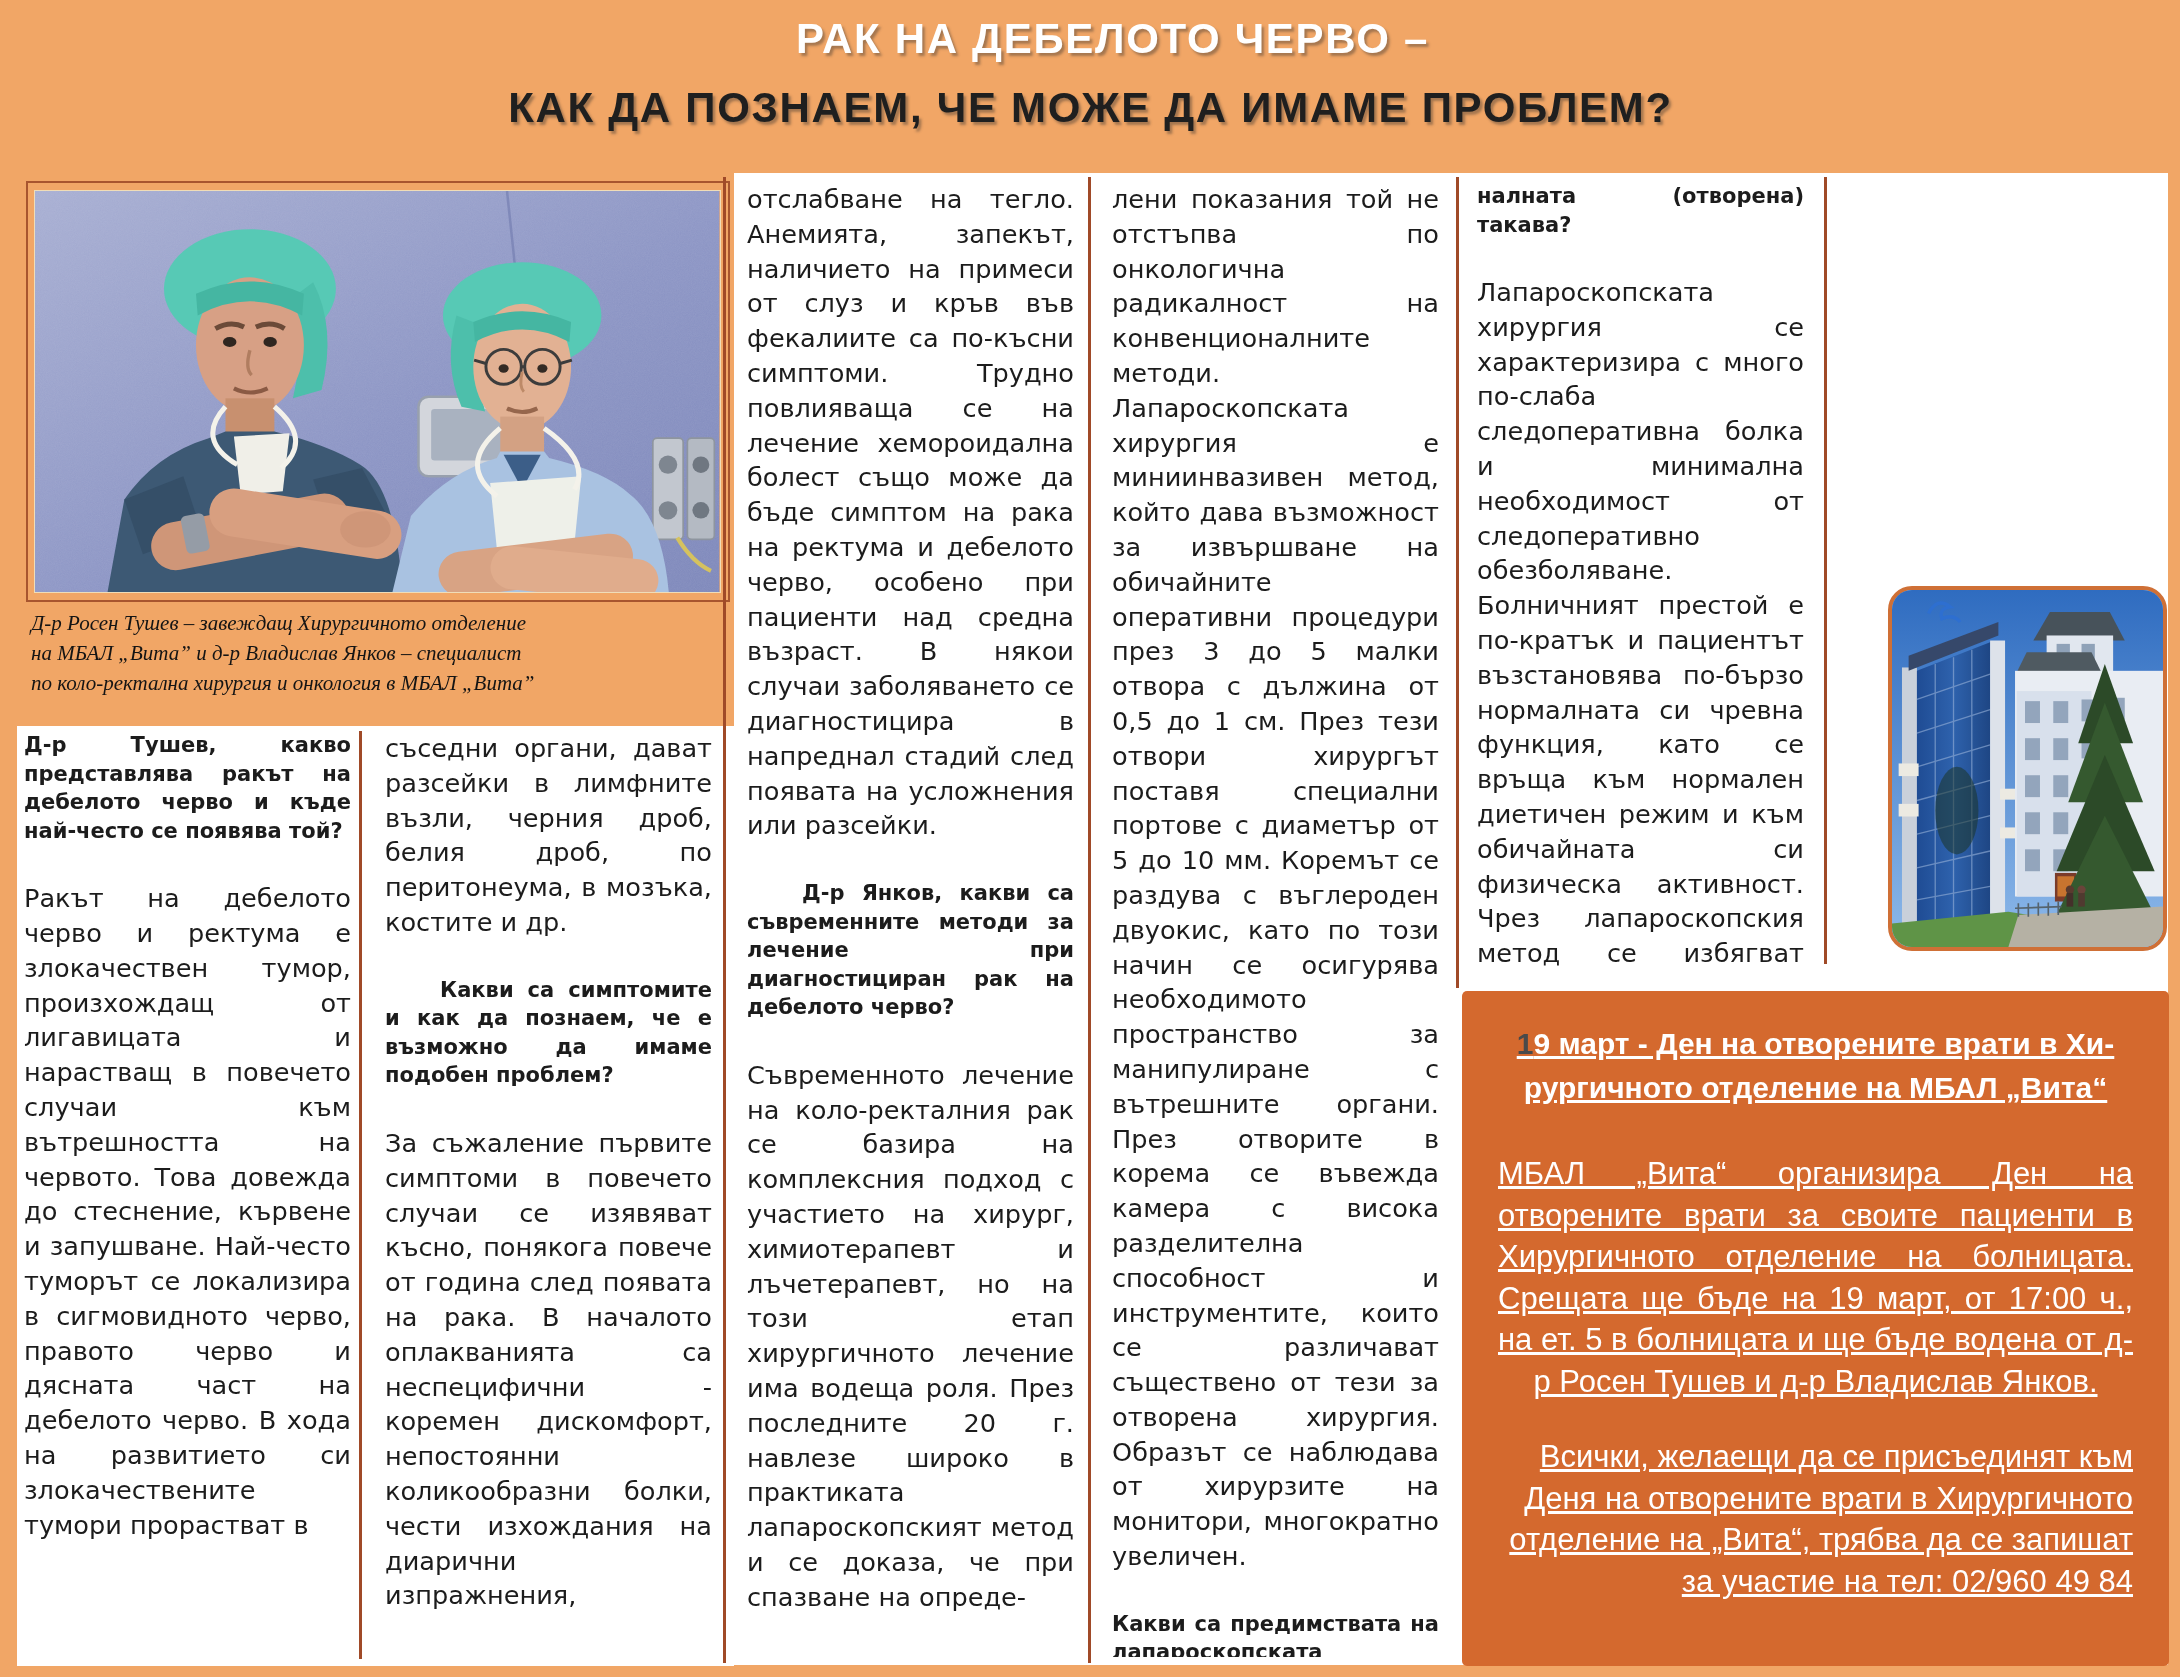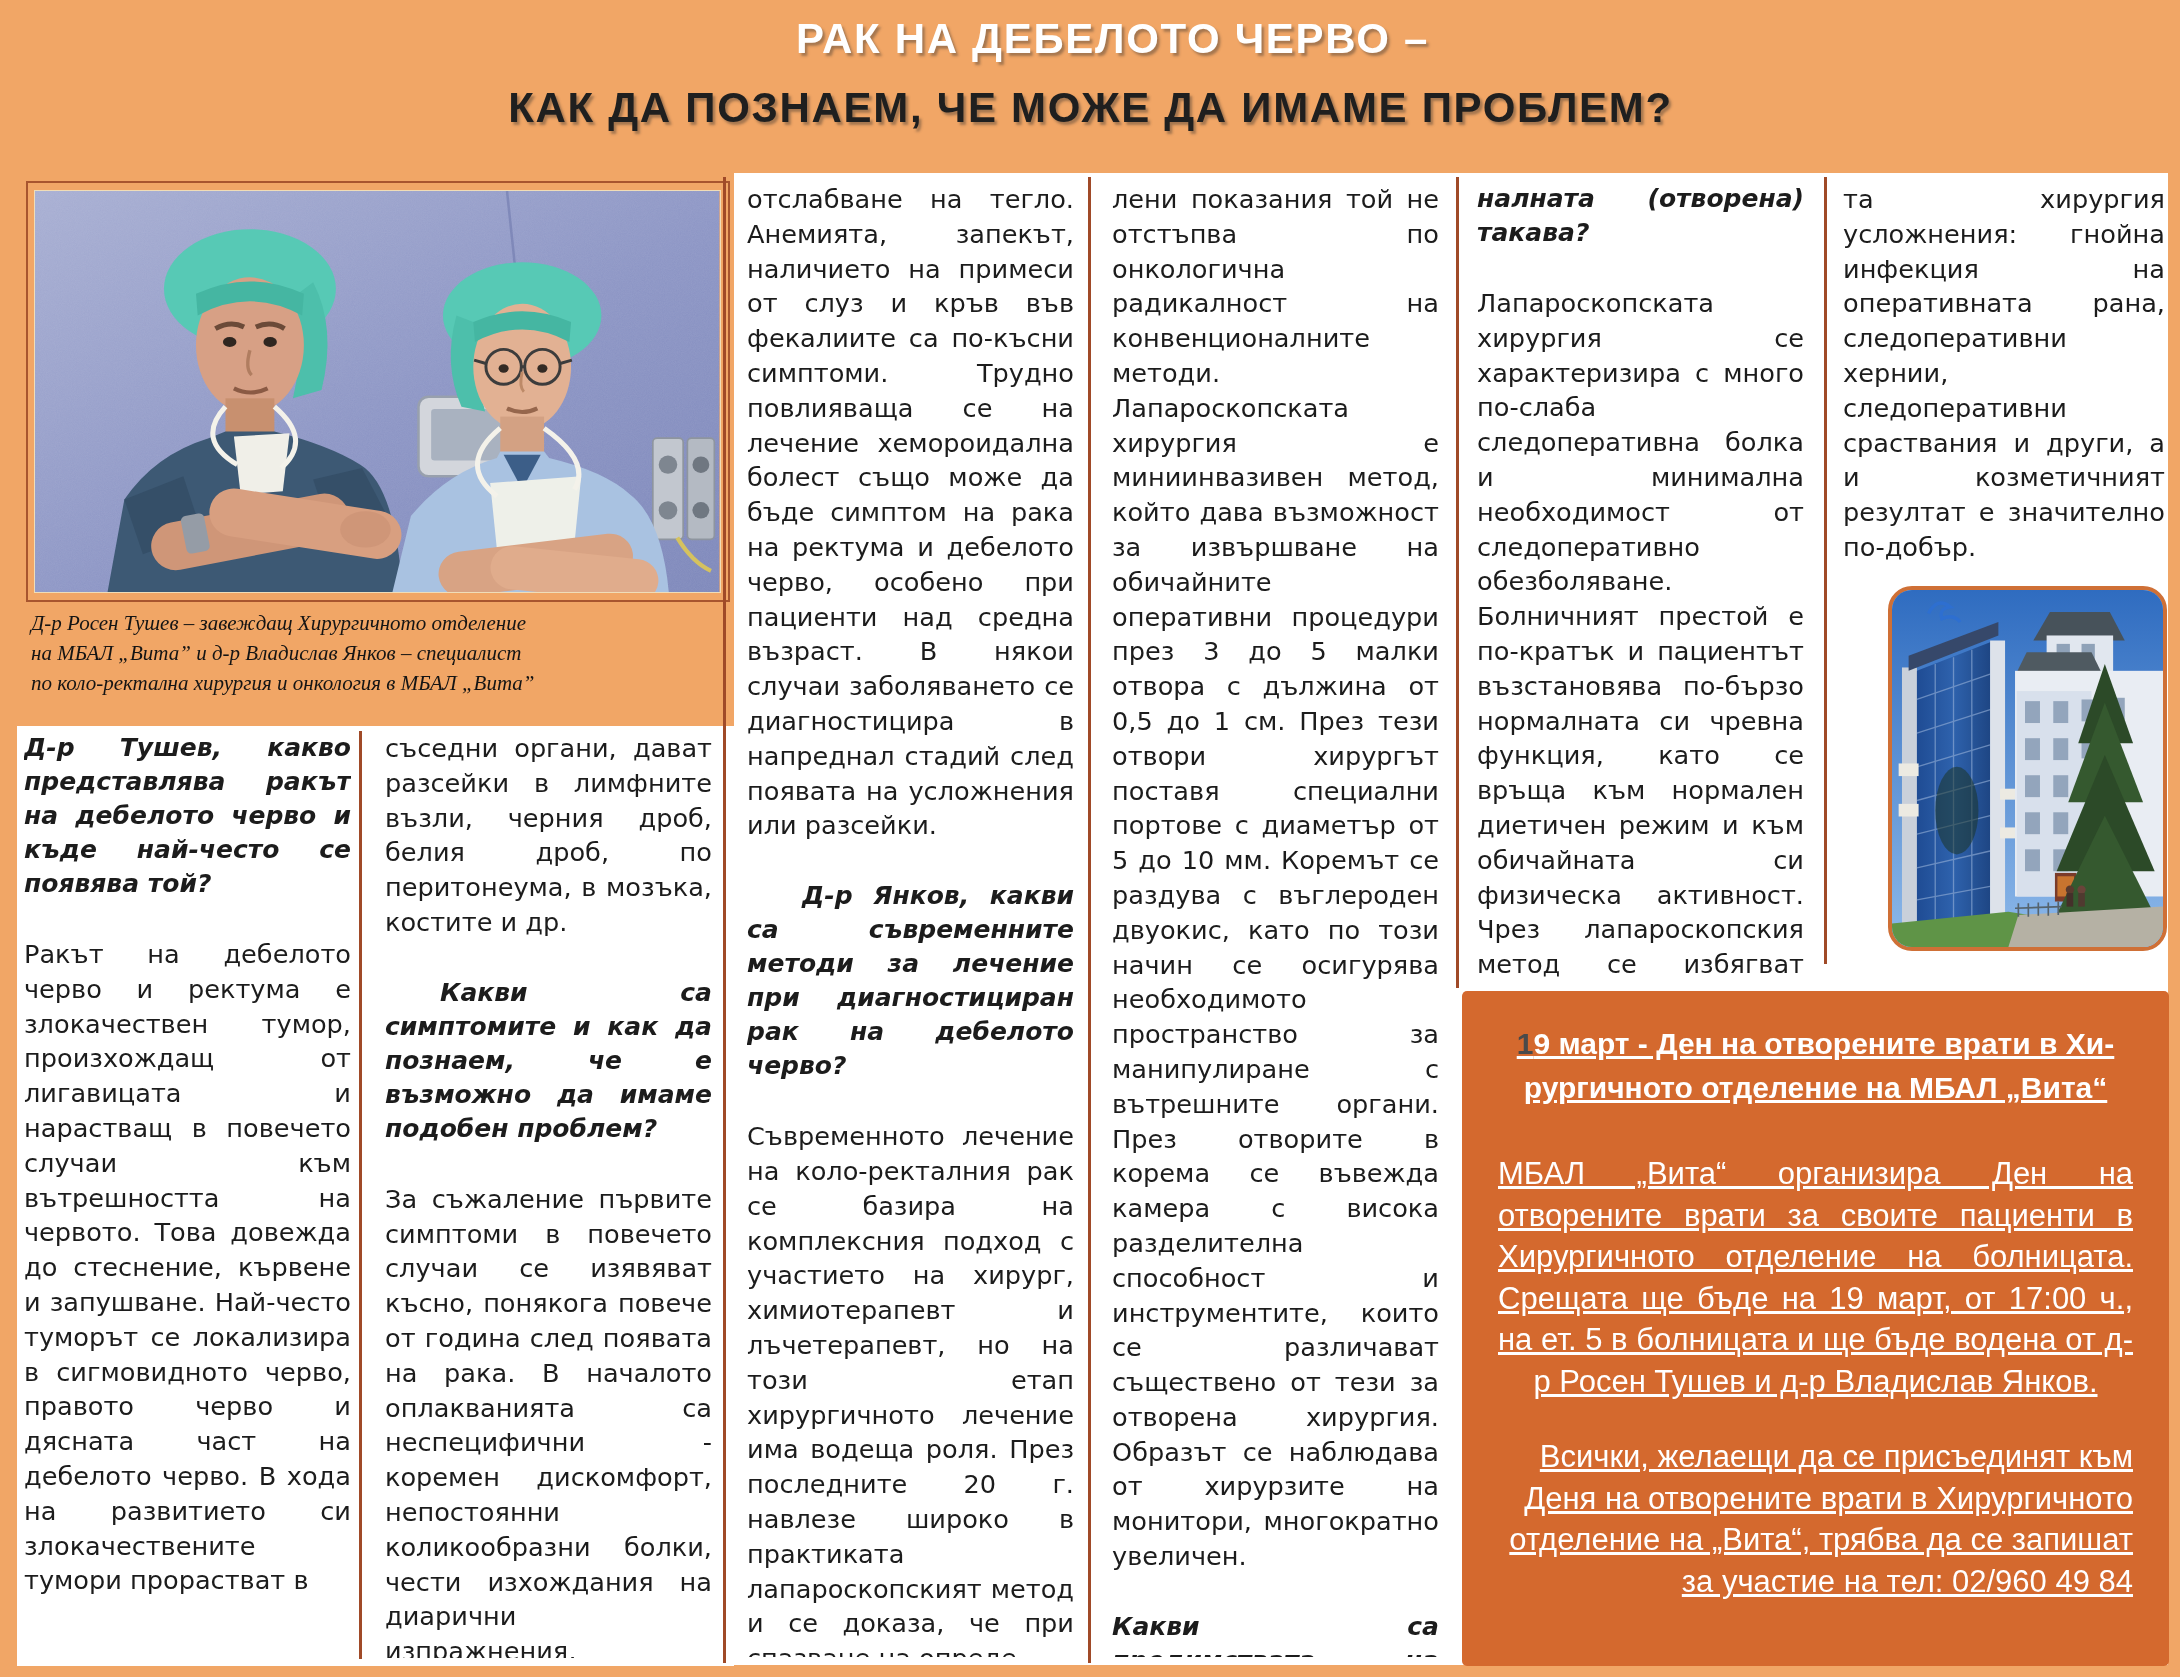--- a/index.html
+++ b/index.html
@@ -50,21 +50,21 @@
   .col{position:absolute;width:327px;overflow:hidden;text-align:justify;
        font-size:25.6px;line-height:1.36;}
   .col1{left:24px;top:731px;height:927px;}
   .col2{left:385px;top:731px;height:927px;}
   .col3{left:747px;top:182px;height:1475px;}
   .col4{left:1112px;top:182px;height:1475px;}
   .col5{left:1477px;top:182px;height:801px;}
   .col6{left:1843px;top:182px;width:322px;height:400px;}
   .p{margin:0;}
   .gap{margin-top:36px;}
-  .q{font-weight:bold;font-style:italic;font-size:25px;}
+  .q{font-weight:bold;font-size:21px;}
   .indent{text-indent:55px;}
   
   .divider{position:absolute;width:2.6px;background:var(--divider-line);}
   .d1{left:359px;top:731px;height:928px;}
   .d2{left:723px;top:177px;height:1486px;}
   .d3{left:1088px;top:177px;height:1486px;}
   .d4{left:1456px;top:177px;height:811px;}
   .d5{left:1824px;top:177px;height:787px;}
   
   .building{
@@ -215,23 +215,20 @@
     <p class="p">лени показания той не отстъпва по онкологична радикалност на конвенционалните методи.</p>
     <p class="p">Лапароскопската хирургия е миниинвазивен метод, който дава възможност за извършване на обичайните оперативни процедури през 3 до 5 малки отвора с дължина от 0,5 до 1 см. През тези отвори хирургът поставя специални портове с диаметър от 5 до 10 мм. Коремът се раздува с въглероден двуокис, като по този начин се осигурява необходимото пространство за манипулиране с вътрешните органи. През отворите в корема се въвежда камера с висока разделителна способност и инструментите, които се различават съществено от тези за отворена хирургия. Образът се наблюдава от хирурзите на монитори, многократно увеличен.</p>
     <p class="p q gap">Какви са предимствата на лапароскопската операция спрямо конвенцио-</p>
   </div>
 
   <div class="col col5">
     <p class="p q">налната (отворена) такава?</p>
     <p class="p gap">Лапароскопската хирургия се характеризира с много по-слаба следоперативна болка и минимална необходимост от следоперативно обезболяване. Болничният престой е по-кратък и пациентът възстановява по-бързо нормалната си чревна функция, като се връща към нормален диетичен режим и към обичайната си физическа активност. Чрез лапароскопския метод се избягват типичните за отворена-</p>
   </div>
 
-  <div class="col col6">
-    <p class="p">та хирургия усложнения: гнойна инфекция на оперативната рана, следоперативни хернии, следоперативни сраствания и други, а и козметичният резултат е значително по-добър.</p>
-  </div>
 
   <figure class="building">
     <svg viewBox="0 0 326 424" preserveAspectRatio="none">
       <defs>
         <linearGradient id="sky" x1="0" y1="0" x2="0" y2="1">
           <stop offset="0" stop-color="#2f6cc0"></stop>
             <stop offset="1" stop-color="#8db9ea"></stop>
         </linearGradient>
         <linearGradient id="glass" x1="0" y1="0" x2="1" y2="0">
           <stop offset="0" stop-color="#1f4c94"></stop>

